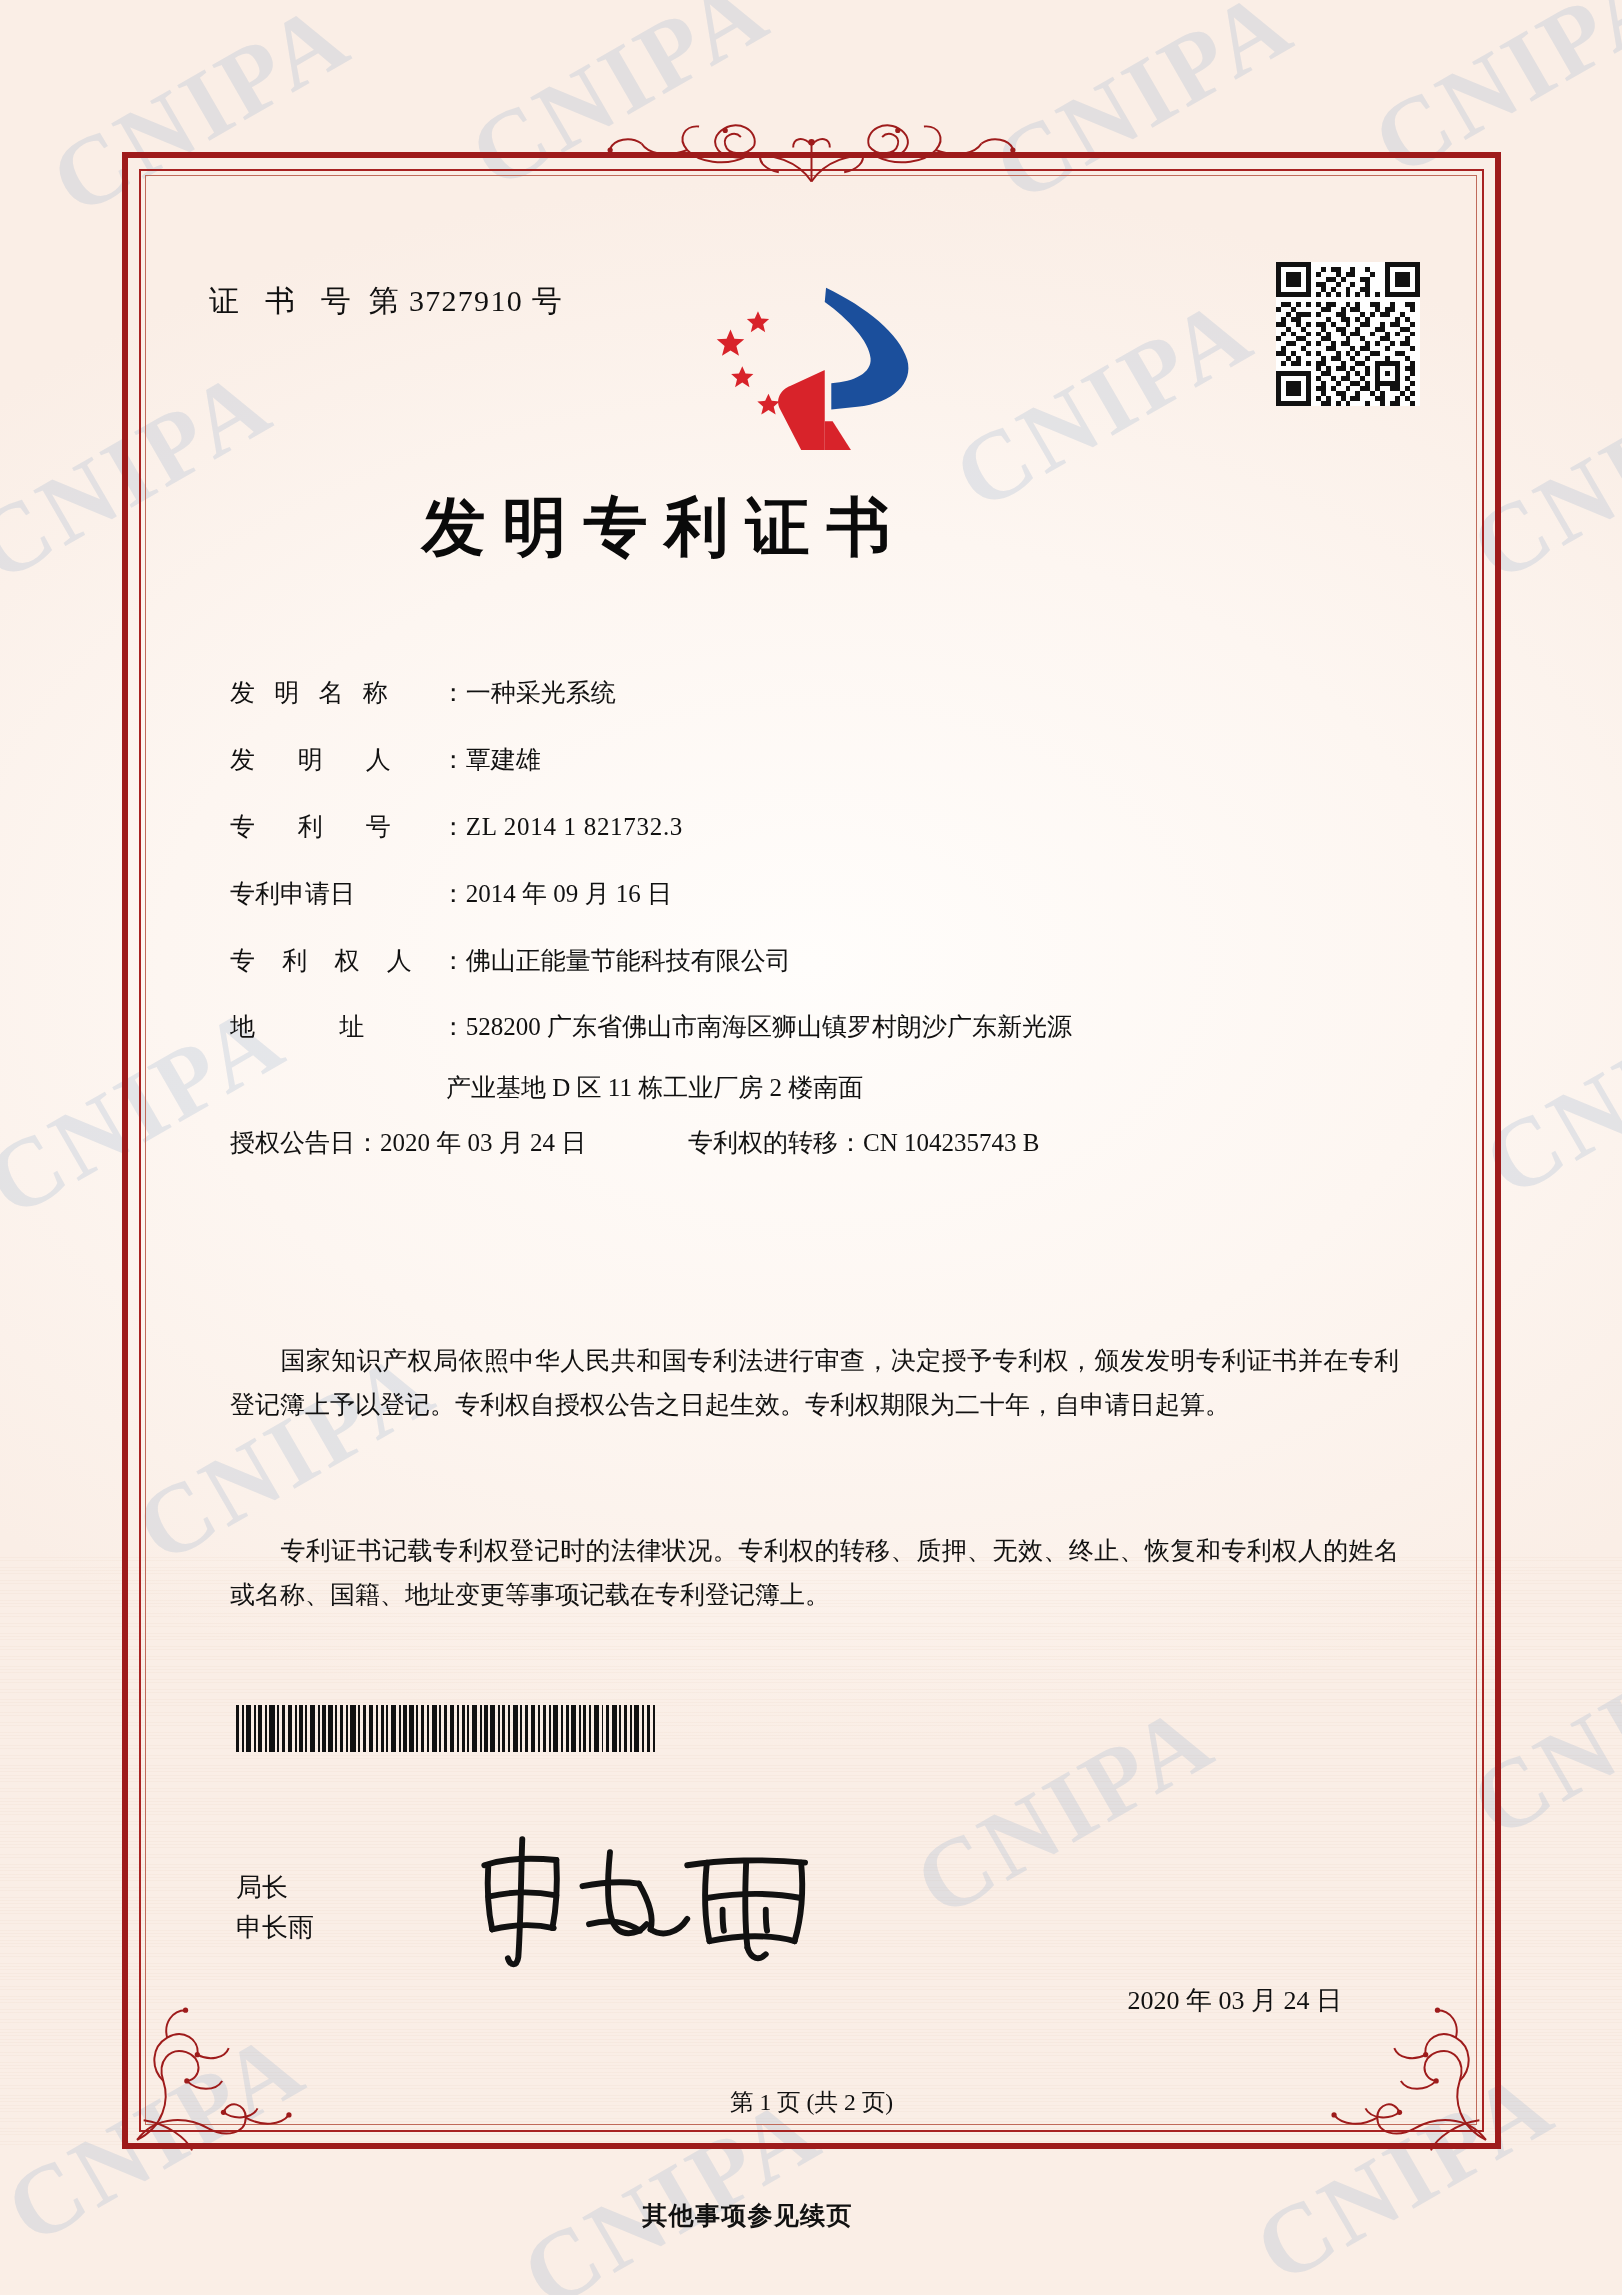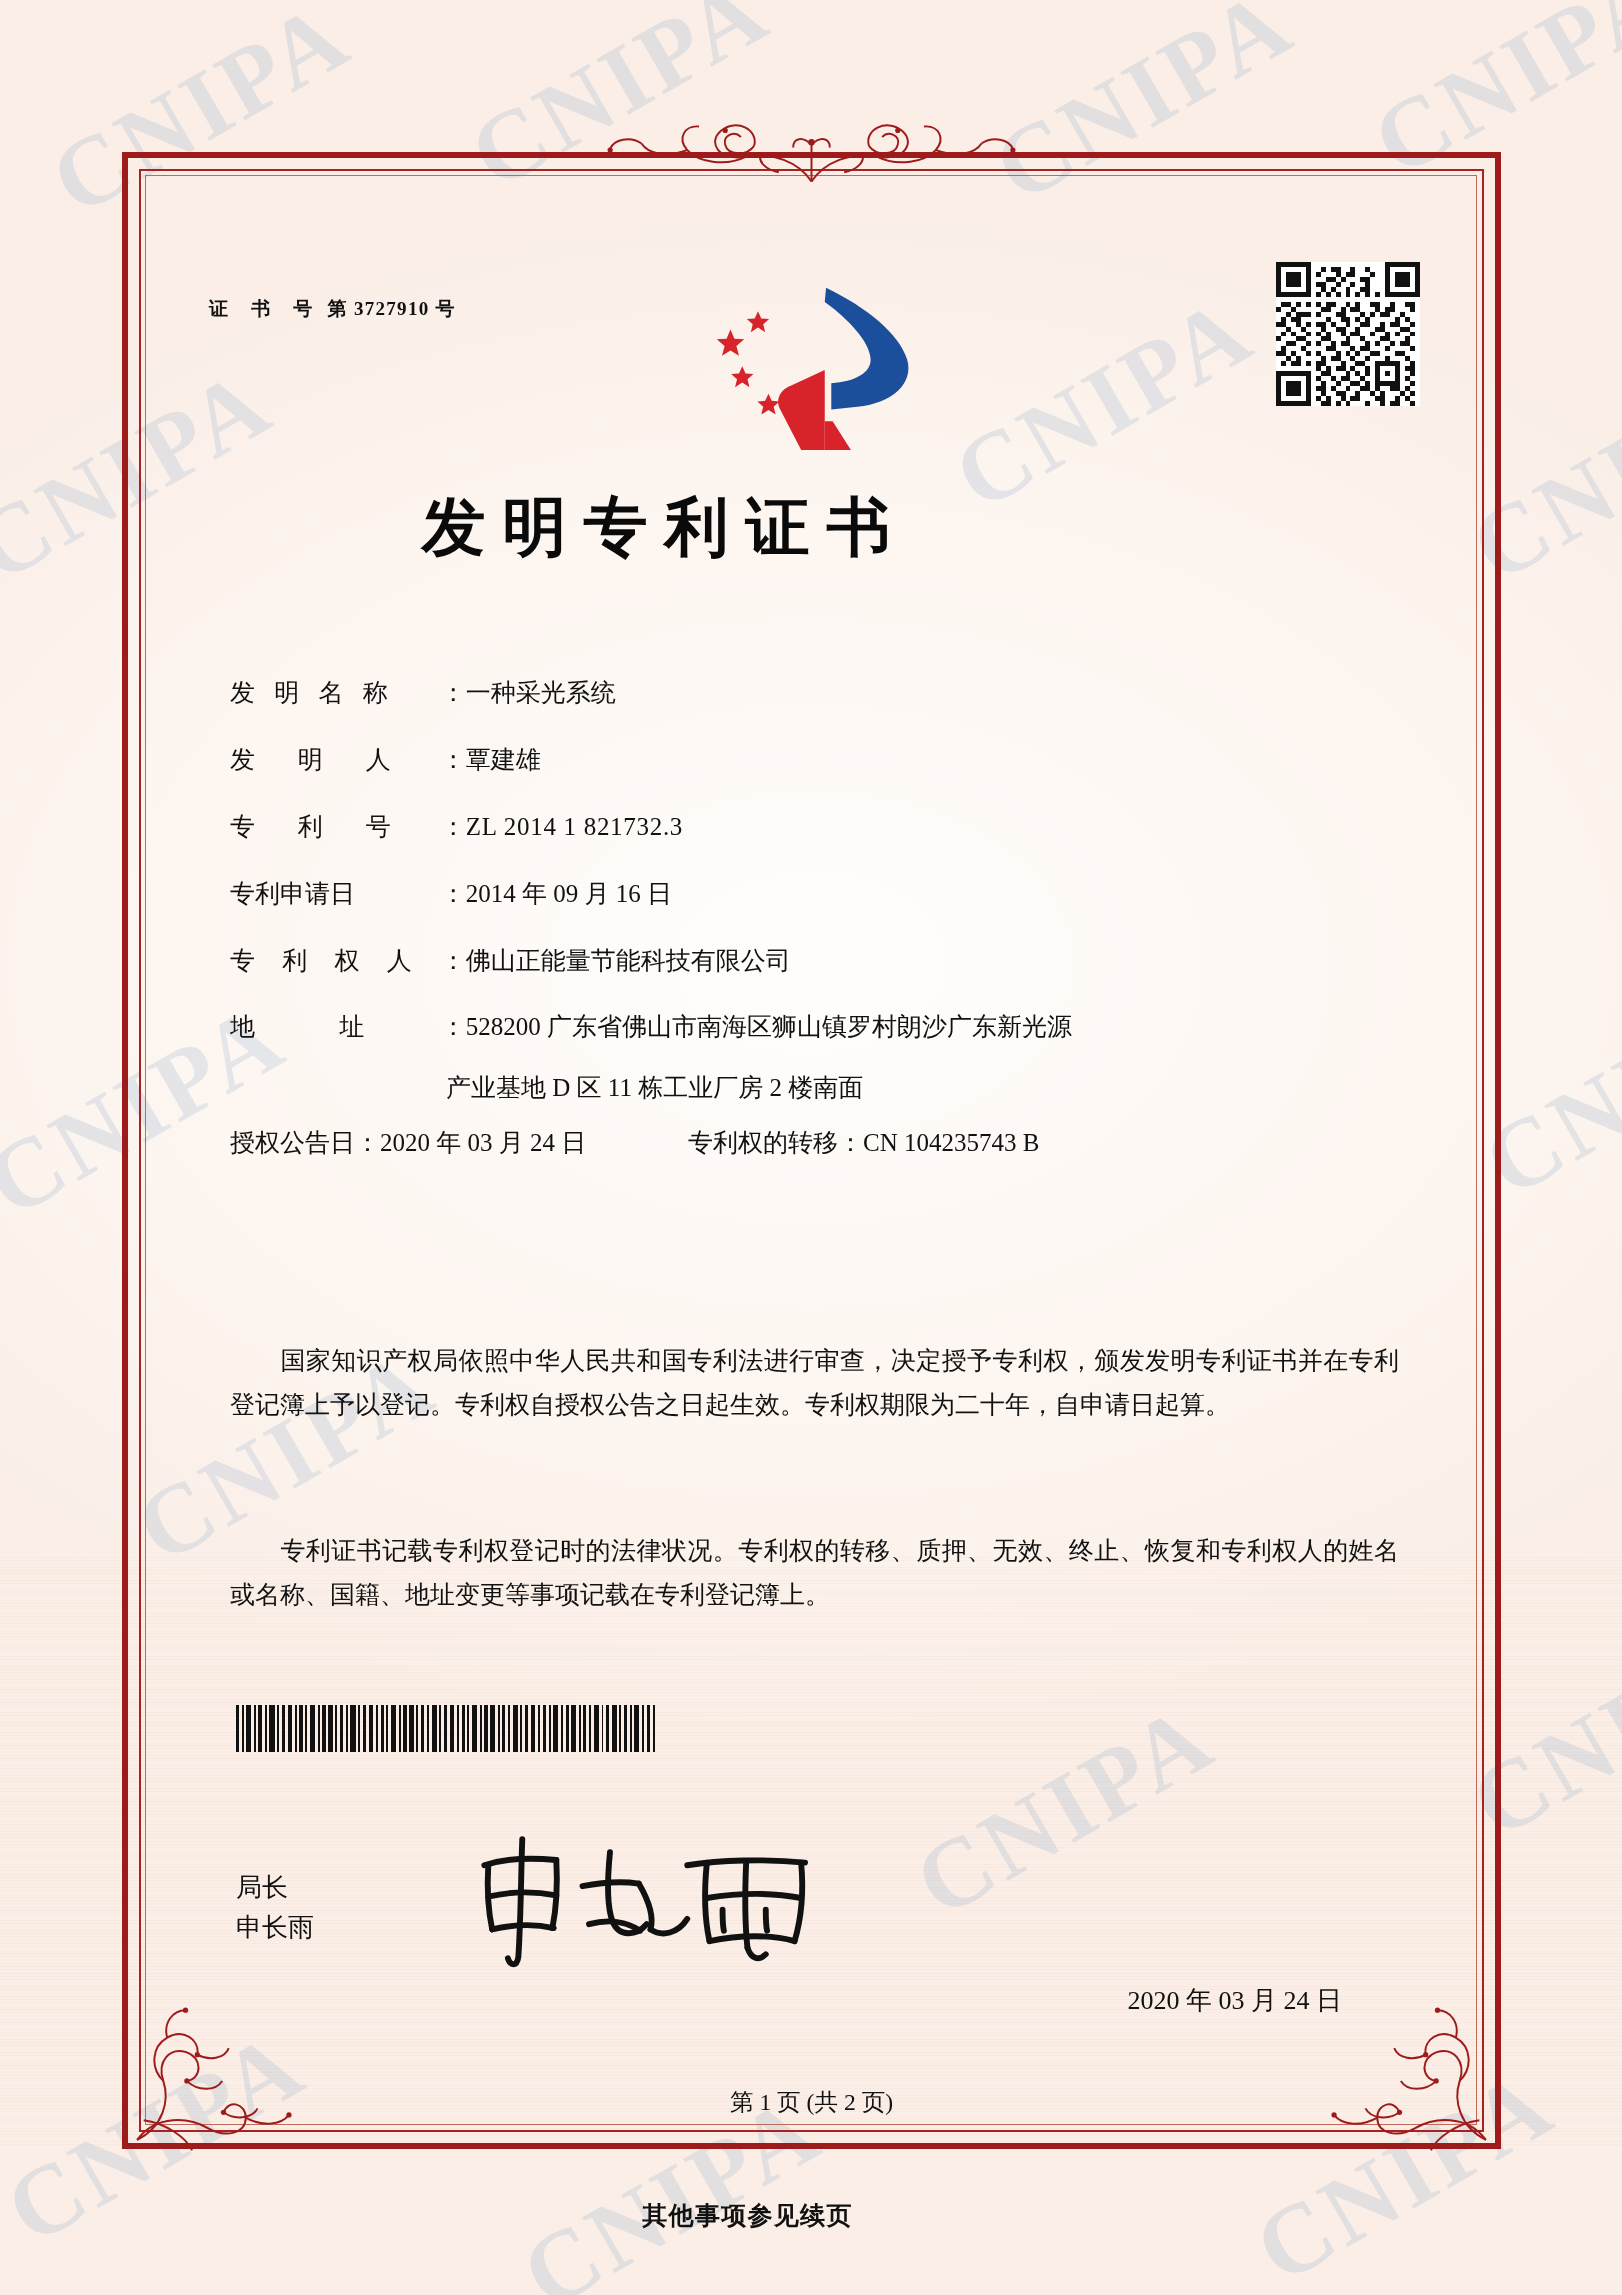--- a/index.html
+++ b/index.html
@@ -100,26 +100,25 @@
   
   .emblem {
     position: absolute;
     left: 703px; top: 281px;
     width: 216px; height: 190px;
   }
 
   
   .cert-no {
     position: absolute;
-    left: 209px; top: 296px;
-    font-size: 19px;
+    left: 209px; top: 281px;
+    font-size: 30px;
     color: #111;
     letter-spacing: 1.3px;
     white-space: nowrap;
-    font-weight: bold;
   }
   .cert-no .sp { letter-spacing: 9.2px; }
 
   
   .qr {
     position: absolute;
     right: 203px; top: 262px;
     width: 144px; height: 144px;
     background: #fff;
   }

